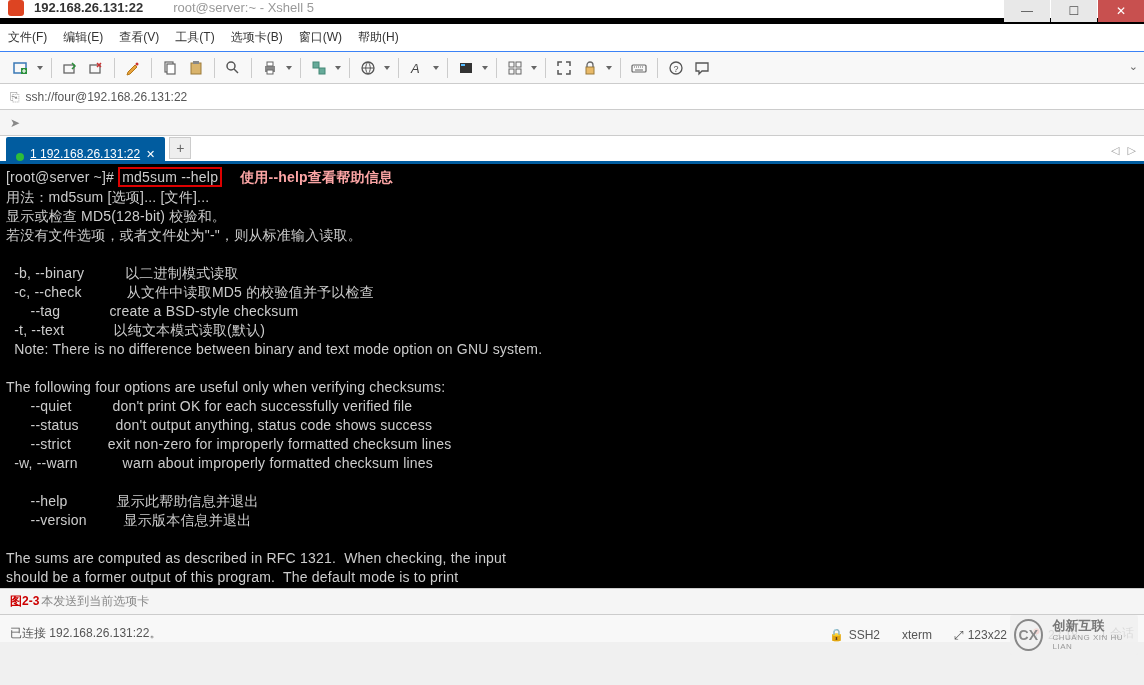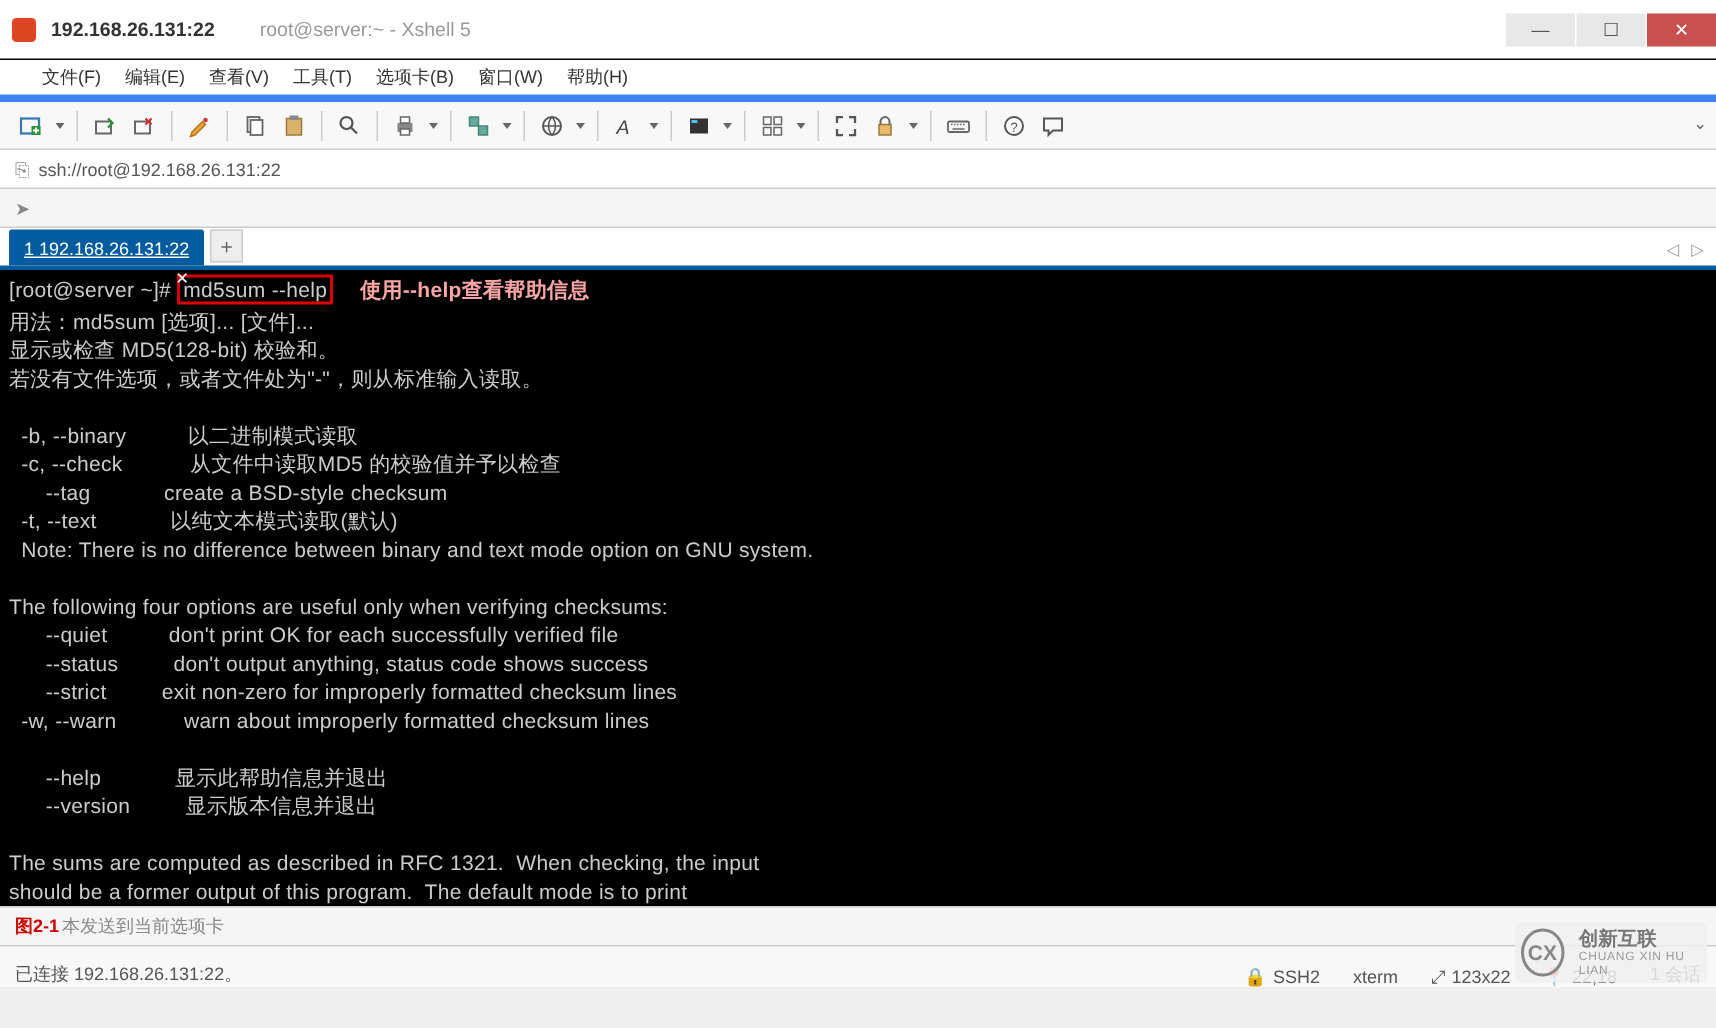--- a/index.html
+++ b/index.html
@@ -1,44 +1,44 @@
 <!DOCTYPE html>
 <html><head>
 <meta charset="utf-8">
 <style>
 * { margin: 0; padding: 0; box-sizing: border-box; font-family: "Microsoft YaHei", "SimSun", Arial, sans-serif; }
 body { width: 1144px; height: 685px; background: #f0f0f0; overflow: hidden; position: relative; }
 
-.titlebar { height: 40px; background: #fff; display: flex; align-items: center; padding-left: 8px; border-bottom: 1px solid #000000; }
+.titlebar { height: 24px; background: #fff; display: flex; padding-left: 8px; border-bottom: 6px solid #000000; }
 .titlebar .app-icon { width: 16px; height: 16px; background: #d42; border-radius: 3px; margin-right: 10px; }
 .titlebar .title1 { font-weight: bold; font-size: 13px; color: #333; margin-right: 14px; }
 .titlebar .title2 { font-size: 13px; color: #999; margin-left: 16px; }
 .win-controls { margin-left: auto; display: flex; }
 .win-btn { width: 46px; height: 22px; display: flex; align-items: center; justify-content: center; font-size: 12px; color: #555; background: #e8e8e8; margin-left: 1px; cursor: pointer; }
 .win-btn.close { background: #c8504f; color: #fff; width: 46px; }
 
-.menubar { height: 28px; background: #fff; display: flex; align-items: center; padding-left: 28px; border-bottom: 5px solid #3b82f6; }
+.menubar { height: 28px; background: #fff; display: flex; align-items: center; padding-left: 8px; border-bottom: 1px solid #3b82f6; }
 .menubar .menu-item { font-size: 12px; color: #333; margin-right: 16px; cursor: pointer; }
 
 .toolbar { height: 32px; background: #f8f8f8; display: flex; align-items: center; padding-left: 10px; border-bottom: 1px solid #ccc; gap: 4px; position: relative; }
 .tool-btn { width: 22px; height: 22px; display: flex; align-items: center; justify-content: center; cursor: pointer; border-radius: 2px; }
 .tool-btn svg { width: 16px; height: 16px; }
 .tool-sep { width: 1px; height: 20px; background: #ccc; margin: 0 3px; }
 .tool-dd { width: 8px; height: 22px; display:flex; align-items:center; justify-content:center; cursor:pointer; }
 .tool-dd::after { content:""; border-left:3px solid transparent; border-right:3px solid transparent; border-top:4px solid #666; }
 .toolbar-chevron { position:absolute; right:6px; top:8px; font-size:11px; color:#666; cursor:pointer;}
 
 .addressbar { height: 26px; background: #fff; display: flex; align-items: center; padding-left: 10px; border-bottom: 1px solid #ccc; font-size: 12px; color: #555; gap:6px;}
 .addressbar .copy-icon { color:#888; }
 
 .hintbar { height: 26px; background: #f5f5f5; display: flex; align-items: center; padding-left: 10px; border-bottom: 1px solid #ccc; font-size: 12px; color: #888; gap:6px;}
 .hintbar .arrow-icon { color:#888; }
 
 .tabbar { height: 28px; background: #fff; display: flex; align-items: flex-end; padding-left: 6px; border-bottom: 3px solid #015c9f; position:relative;}
-.tab { height: 24px; background: #015c9f; color: #fff; font-size: 12px; display: flex; align-items: flex-end; padding: 0 10px; cursor: pointer; gap:6px; border-top-left-radius:2px; border-top-right-radius:2px;flex-direction:column;}
+.tab { height: 24px; background: #015c9f; color: #fff; font-size: 12px; display: flex; align-items: flex-end; padding: 0 10px; cursor: pointer; gap:6px; border-top-left-radius:2px; border-top-right-radius:2px;}
 .tab .dot { width:8px; height:8px; background:#2dbd3a; border-radius:50%; }
 .tab .tabtext { text-decoration: underline; }
 .tab .x { font-size:11px; cursor:pointer; }
 .newtab { width:22px; height:22px; background:#eee; border:1px solid #ccc; margin-left:4px; display:flex; align-items:center; justify-content:center; font-size:14px; color:#666; cursor:pointer; margin-bottom:2px;}
 .tab-nav { position:absolute; right:8px; bottom:4px; display:flex; gap:8px; color:#999; font-size:11px;}
 .tab-nav span { cursor:pointer; }
 
 .terminal { background: #000; color: #ccc; font-family: "Consolas", "Courier New", monospace; font-size: 14px; line-height: 19px; padding: 4px 6px; height: 424px; white-space: pre; overflow: hidden; letter-spacing: 0.2px; }
 .terminal .prompt { color: #ccc; }
 .terminal .cmd-box { border: 2px solid #d00; padding: 0 2px; }
@@ -208,21 +208,21 @@
   <div class="tool-btn">
       <svg viewBox="0 0 16 16">
         <path d="M2 3h12v8H8l-3 3v-3H2z" fill="none" stroke="#555" stroke-width="1.3"></path>
       </svg>
     </div>
   <span class="toolbar-chevron">⌄</span>
 </div>
 
 <div class="addressbar">
   <span class="copy-icon">⎘</span>
-  <span>ssh://root@192.168.26.131:22</span>
+  <span>ssh://four@192.168.26.131:22</span>
 </div>
 
 <div class="hintbar">
   <span class="arrow-icon">➤</span>
 </div>
 
 <div class="tabbar">
   <div class="tab">
     <span class="dot"></span>
     <span class="tabtext">1 192.168.26.131:22</span>
@@ -252,21 +252,21 @@
       --strict         exit non-zero for improperly formatted checksum lines
   -w, --warn           warn about improperly formatted checksum lines
 
       --help            显示此帮助信息并退出
       --version         显示版本信息并退出
 
 The sums are computed as described in RFC 1321.  When checking, the input
 should be a former output of this program.  The default mode is to print</div></div>
 
 <div class="footer1">
-  <span class="fig">图2-1</span>
+  <span class="fig">图2-3</span>
   <span>本发送到当前选项卡</span>
 </div>
 
 <div class="footer2">
   <span>已连接 192.168.26.131:22。</span>
   <span class="spacer"></span>
   <span class="f-item">🔒 <span>SSH2</span></span>
   <span class="f-item">xterm</span>
   <span class="f-item">⤢ <span>123x22</span></span>
   <span class="f-item">📍 <span>22,18</span></span>

